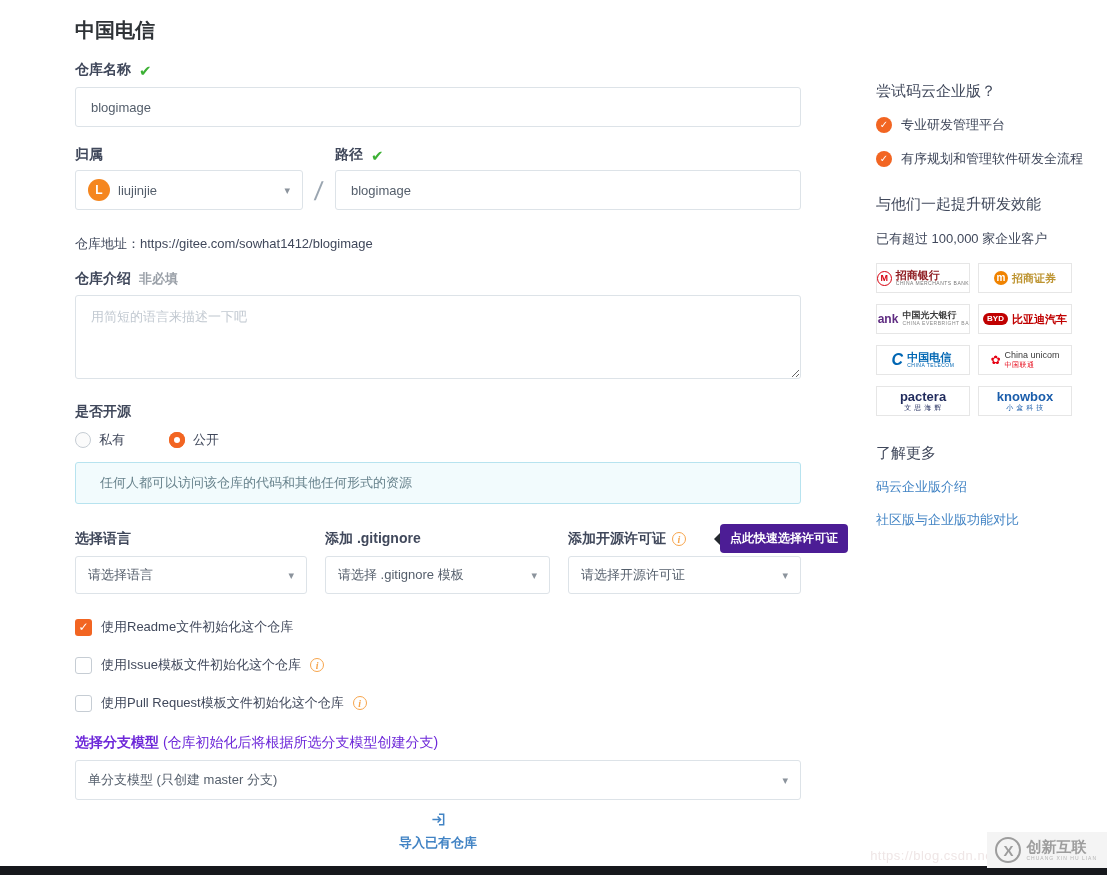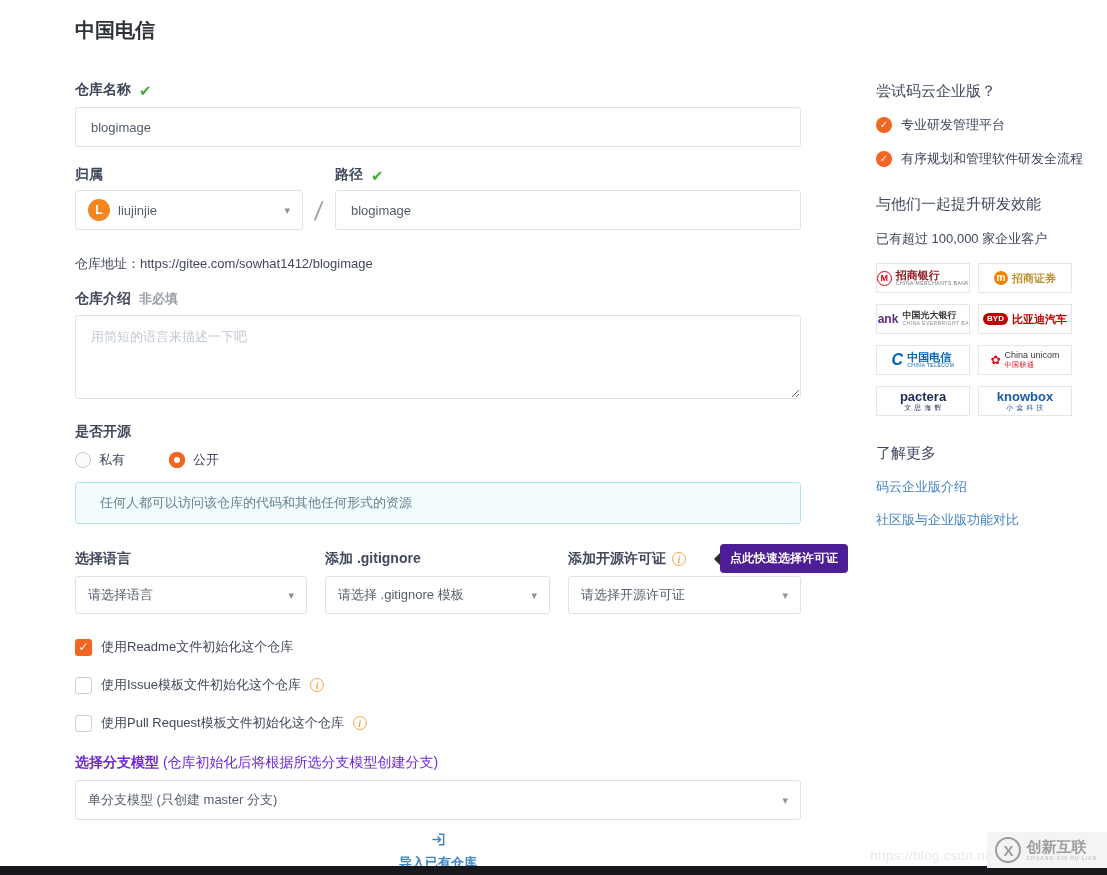--- a/index.html
+++ b/index.html
@@ -114,21 +114,21 @@
 </head>
 <body>
 
 <div class="page">
 
   <div class="form-main">
 
     <h1 class="page-title">中国电信</h1>
 
     
-    <div class="field-label" style="margin-top:39px;">
+    <div class="field-label" style="margin-top:19px;">
       <span>仓库名称</span>
       <span class="check-green">✔</span>
     </div>
     <input class="text-input" style="margin-top: 8px;" type="text" value="blogimage">
 
     
     <div class="row-owner-path">
       <div class="col-owner">
         <div class="field-label">归属</div>
         <div class="select-box" style="margin-top:6px;">

